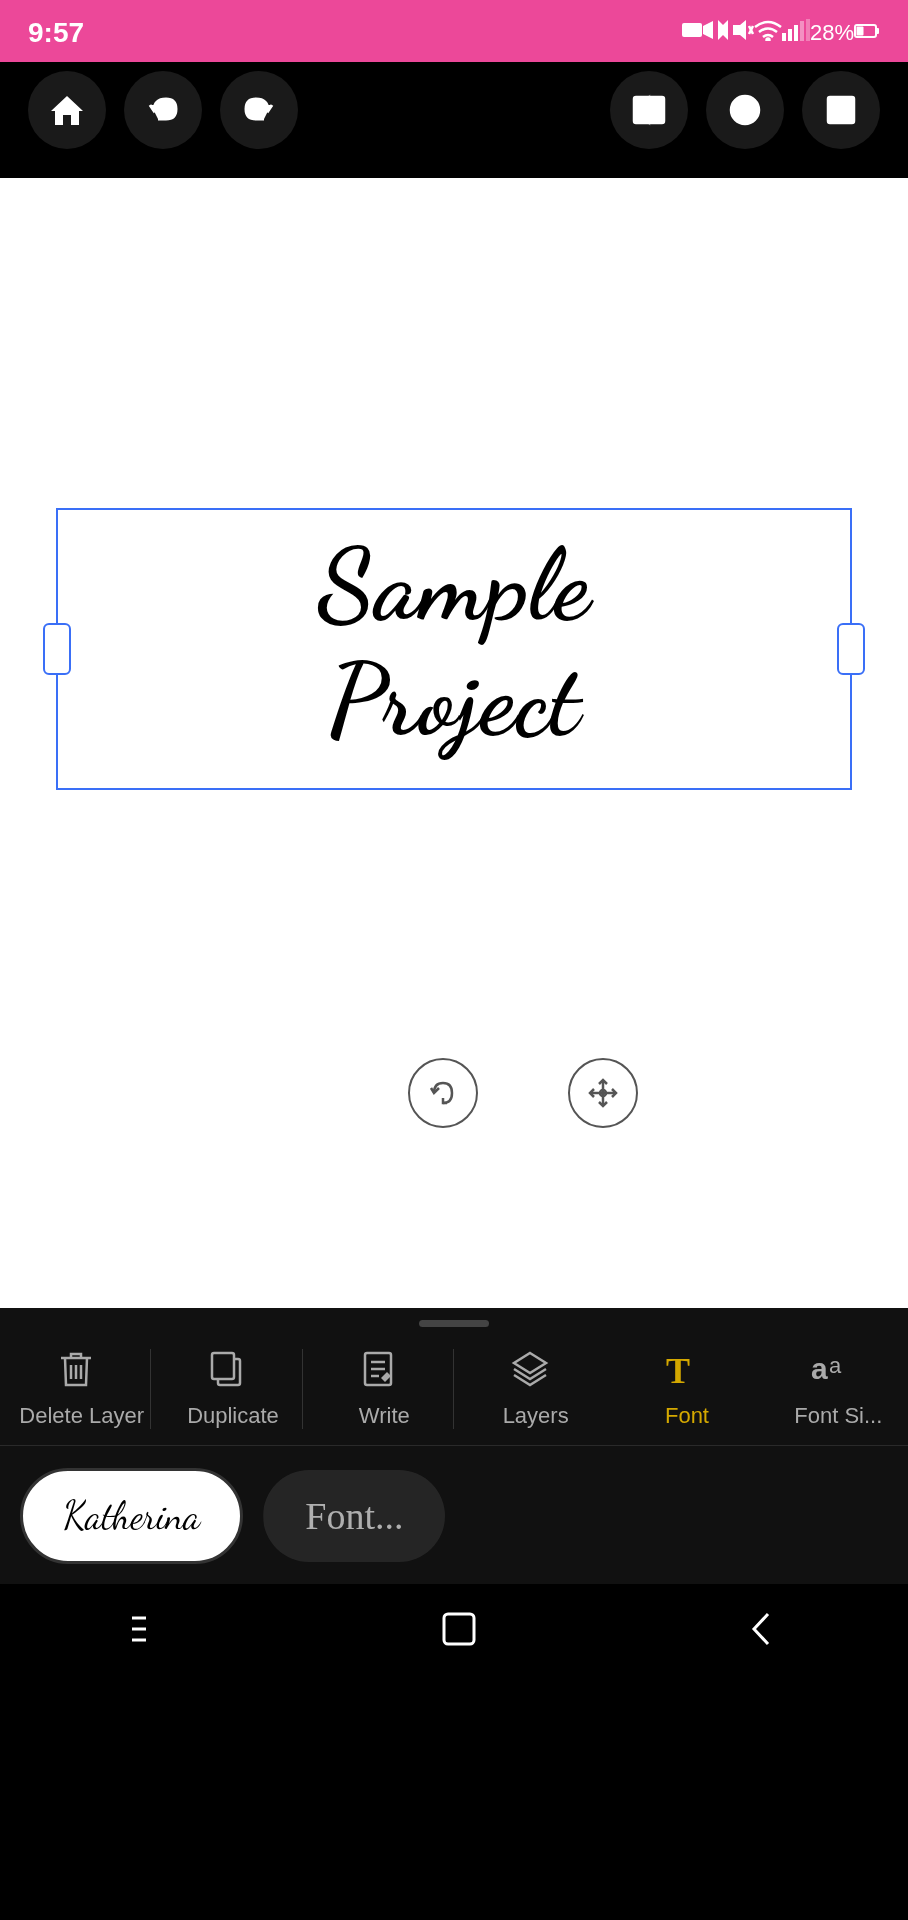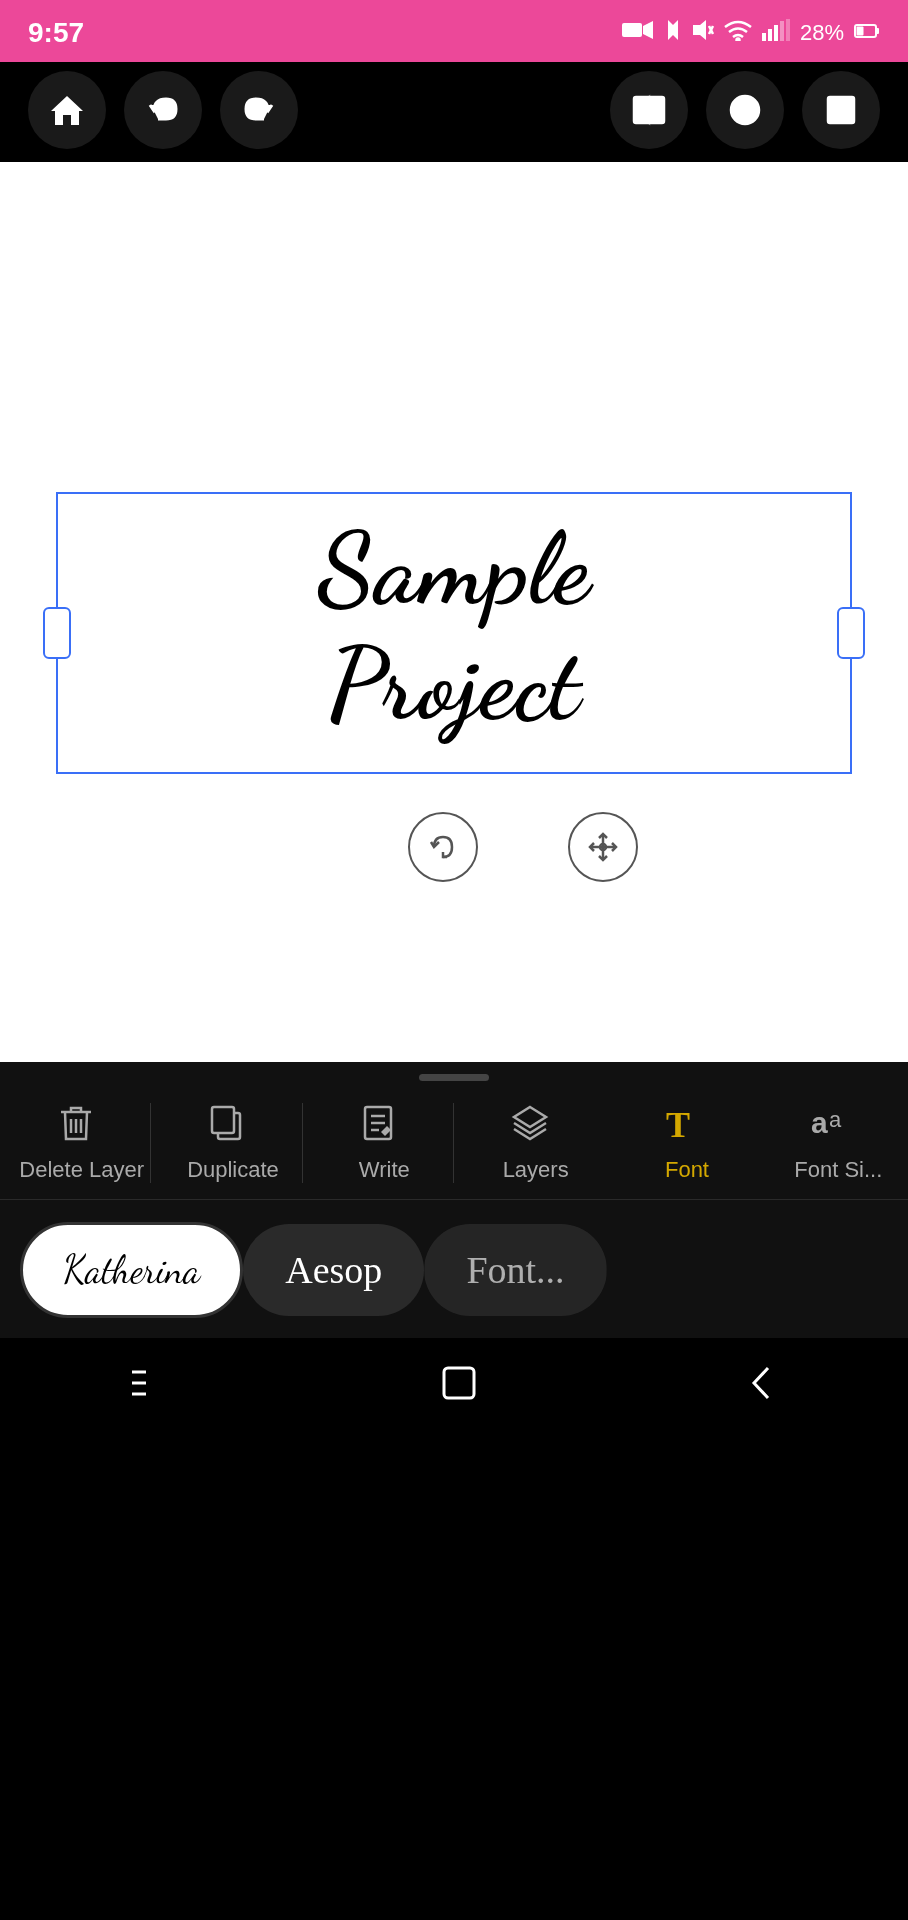--- a/index.html
+++ b/index.html
@@ -24,21 +24,20 @@
       height: 62px;
     }
     .status-time {
       font-size: 28px;
       font-weight: 600;
       color: #fff;
     }
     .status-icons {
       display: flex;
       align-items: center;
-      gap: 10px;
       font-size: 22px;
       color: #fff;
     }
 
     
     .top-toolbar {
       background: #000;
       display: flex;
       align-items: center;
       justify-content: space-between;
@@ -67,25 +66,26 @@
       cursor: pointer;
     }
     .toolbar-btn svg {
       fill: #fff;
     }
 
     
     .canvas-area {
       background: #fff;
       width: 908px;
-      height: 900px;
+      height: 1130px;
       position: relative;
       display: flex;
       align-items: center;
       justify-content: center;
+      margin-top: 16px;
     }
 
     
     .canvas-text-element {
       position: absolute;
       top: 330px;
       left: 56px;
       right: 56px;
       border: 2.5px solid #3a6ff7;
       background: #fff;
@@ -201,20 +201,21 @@
     }
     .tool-icon.active {
       color: #d4a800;
     }
 
     
     .font-selector-row {
       display: flex;
       align-items: center;
       padding: 22px 20px 20px 20px;
+      gap: 20px;
       overflow: hidden;
     }
     .font-chip {
       border-radius: 50px;
       padding: 22px 40px;
       font-size: 38px;
       cursor: pointer;
       white-space: nowrap;
       border: 2px solid transparent;
       flex-shrink: 0;
@@ -465,23 +466,20 @@
       <span class="tool-label">Font Si...</span>
     </div>
   </div>
 
   <div class="font-selector-row">
 
     <div class="font-chip selected">
       <span>Katherina</span>
     </div>
 
-    <div class="font-chip unselected-dark">
-      <span>Aesop</span>
-    </div>
 
     <div class="font-chip unselected-partial" style="opacity:0.85; clip-path: inset(0 0 0 0);">
       <span>Font...</span>
     </div>
   </div>
 </div>
 
 <div class="bottom-nav">
   <button class="nav-btn">
     <svg width="50" height="34" viewBox="0 0 50 34" fill="none" stroke="white" stroke-width="3">

